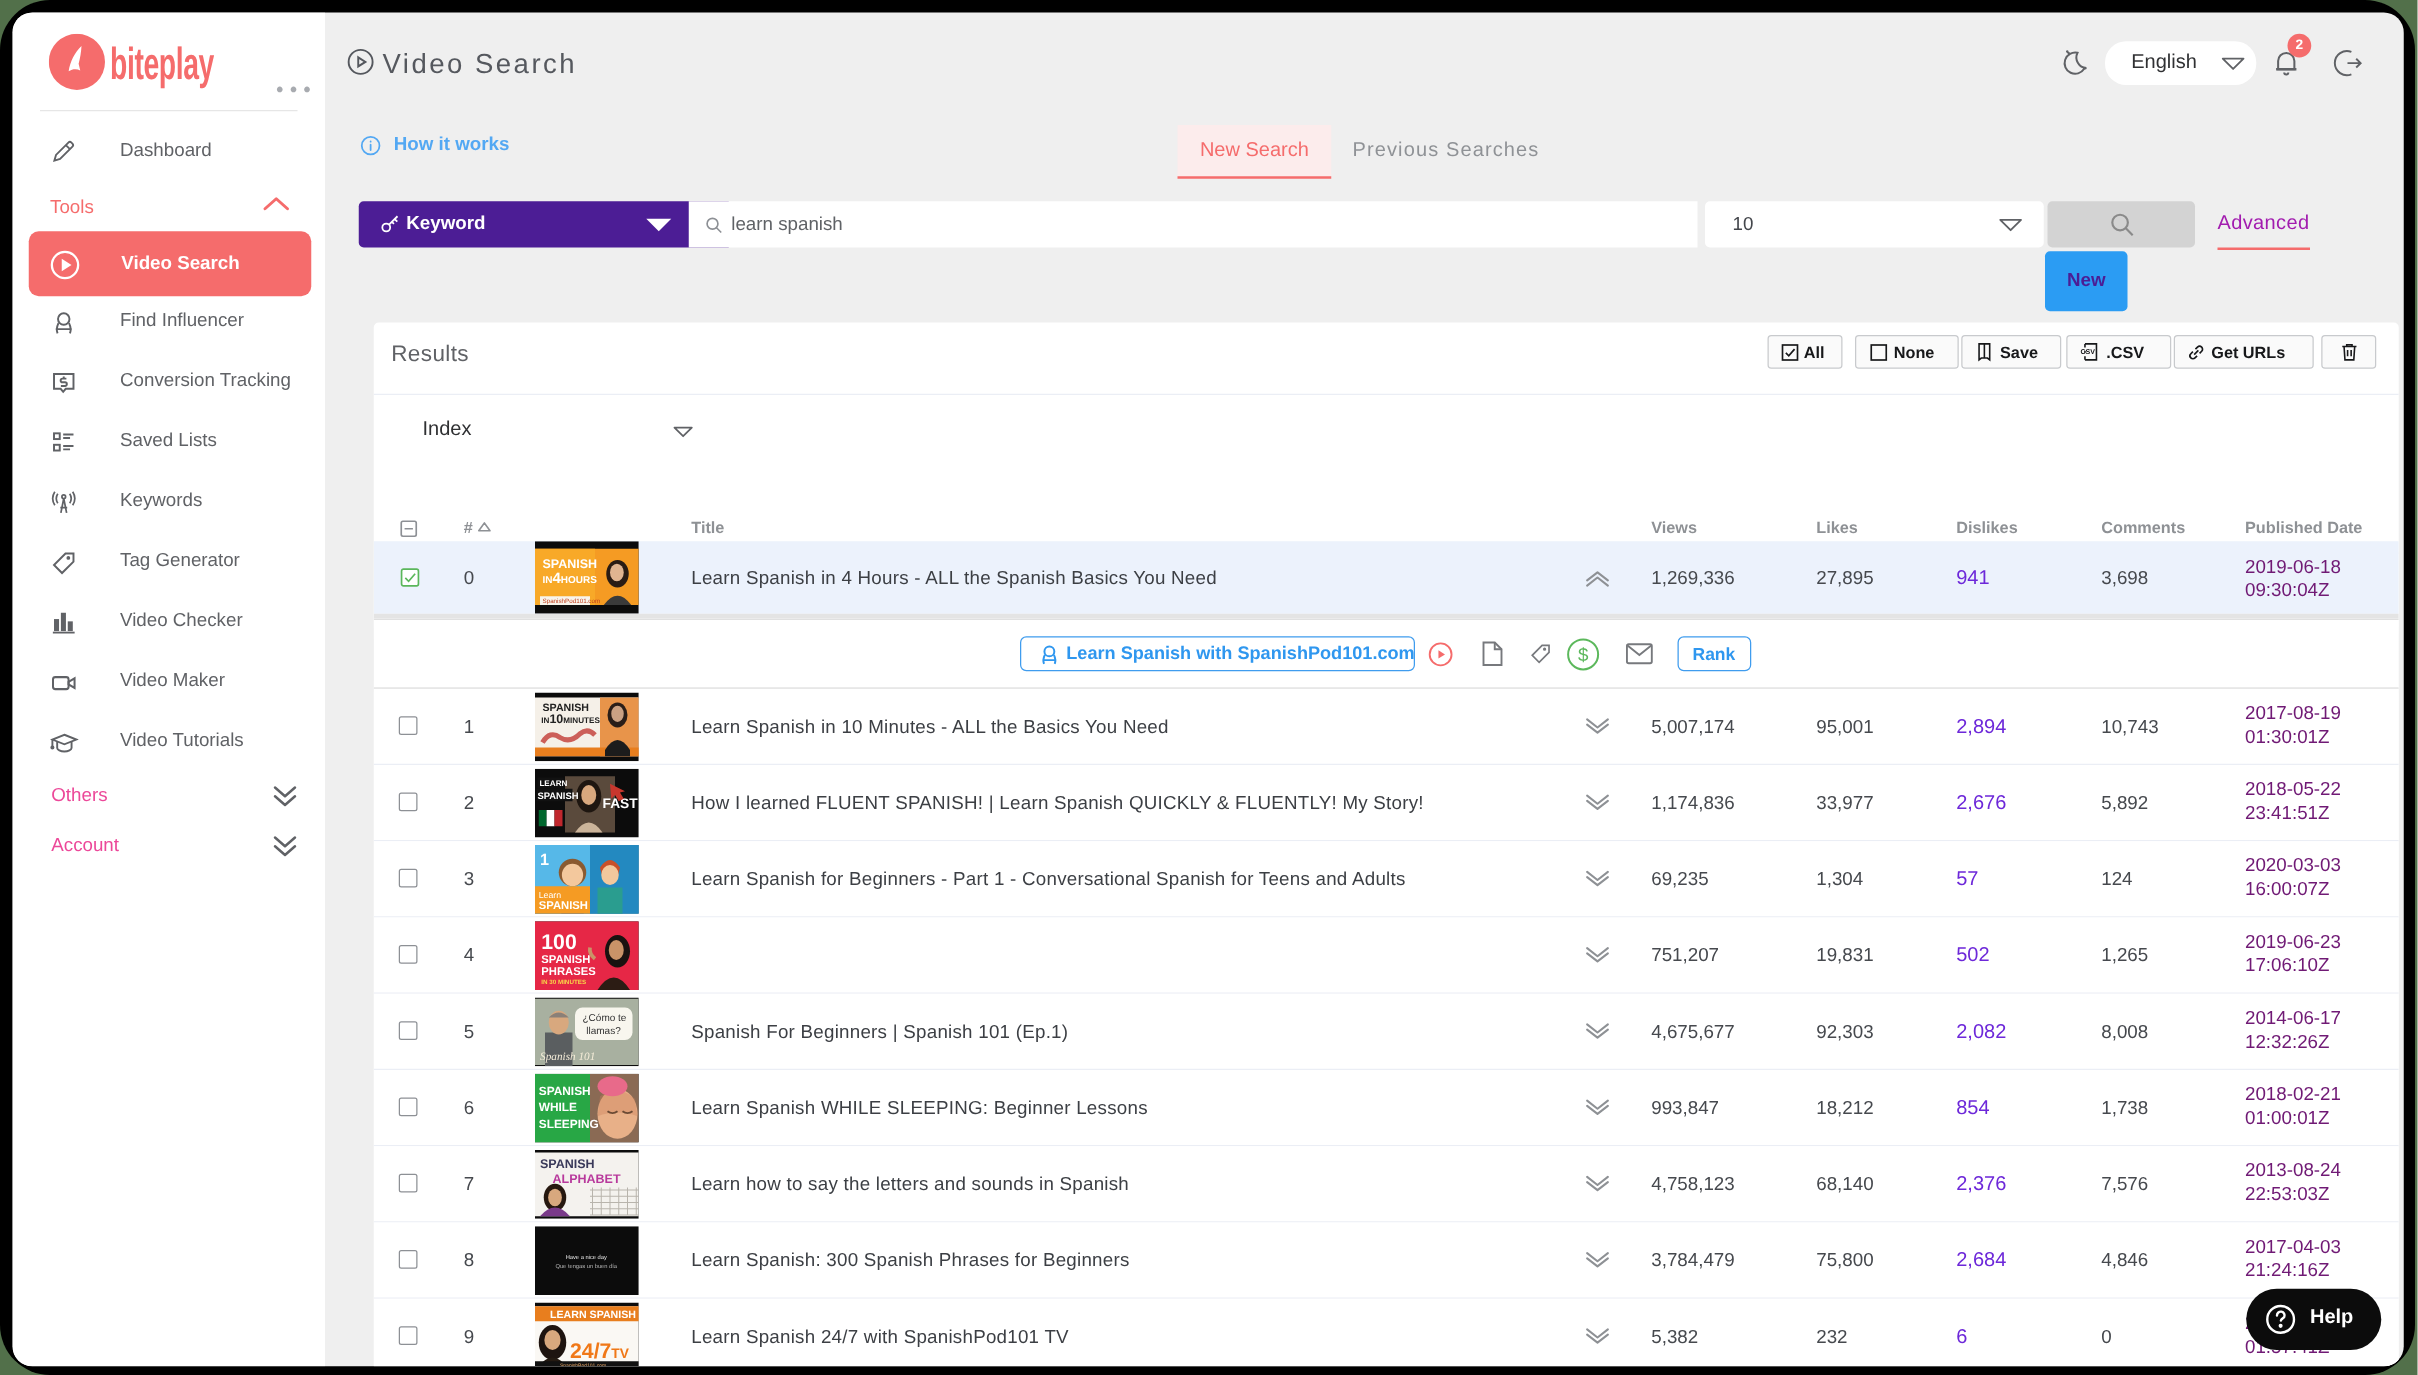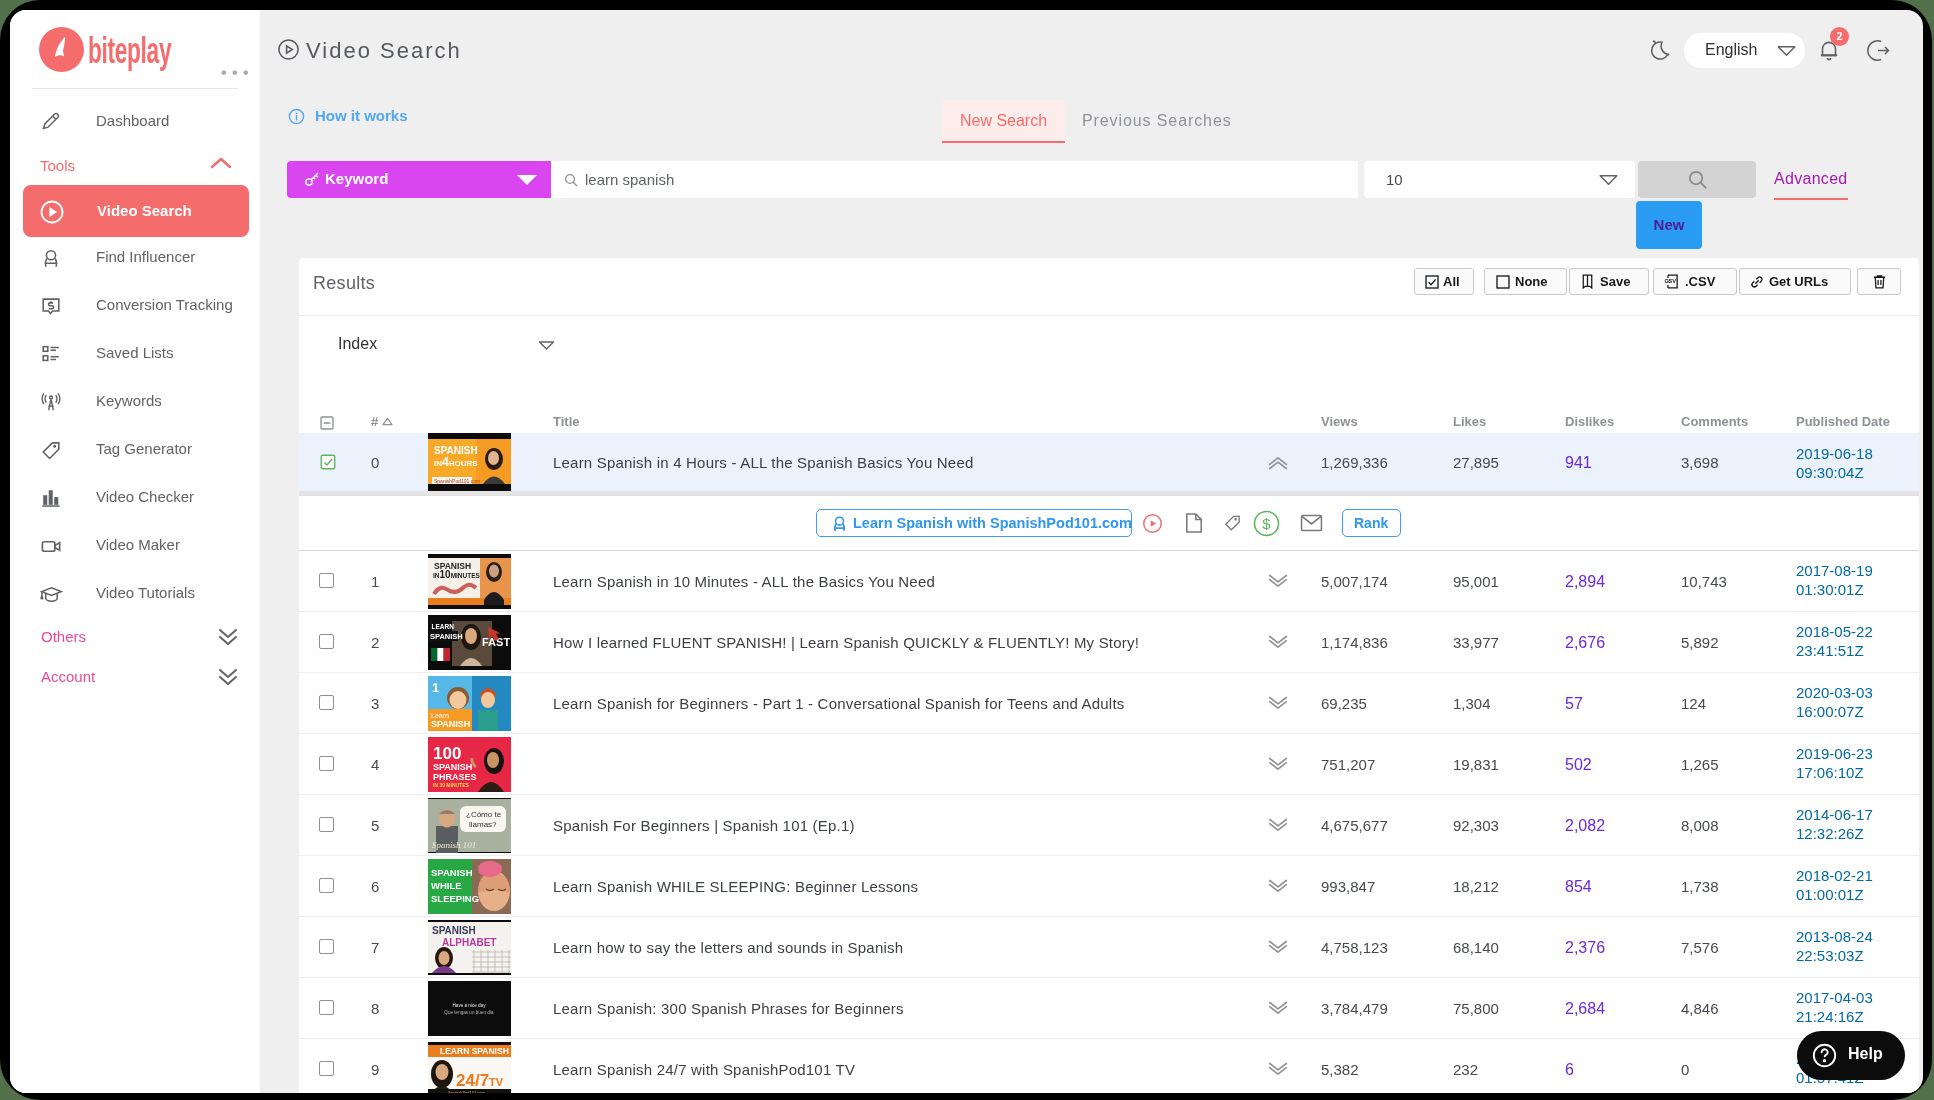--- a/index.html
+++ b/index.html
@@ -27,21 +27,21 @@
 
 #pgtitle { position:absolute; left:296px; top:28px; font-size:22px; color:#55585e; letter-spacing:2px; }
 #engpill { position:absolute; left:1674px; top:23px; width:121px; height:35px; background:#fff; border-radius:17px; }
 #engpill .t { position:absolute; left:21px; top:8px; font-size:16px; color:#303133; }
 #bellbadge { position:absolute; left:1820px; top:17px; width:19px; height:19px; background:#f56c6c; border-radius:50%; color:#fff; font-size:11px; font-weight:bold; text-align:center; line-height:19px; }
 
 #howit { position:absolute; left:305px; top:97px; font-size:15px; font-weight:bold; color:#53a8f3; }
 #tabnew { position:absolute; left:932px; top:90px; width:123px; height:43px; background:#fcecec; border-bottom:2px solid #f56c6c; }
 #tabnew .t { position:absolute; width:100%; text-align:center; top:12px; font-size:16px; color:#f56c6c; }
 #tabprev { position:absolute; left:1072px; top:102px; font-size:16px; color:#8f9296; letter-spacing:0.9px; }
-#kwbtn { position:absolute; left:277px; top:151px; width:296px; height:37px; background:#d946ef; border-radius:4px 0 0 4px; }
+#kwbtn { position:absolute; left:277px; top:151px; width:296px; height:37px; background:#4c1d95; border-radius:4px 0 0 4px; }
 #kwbtn .t { position:absolute; left:38px; top:9px; font-size:15px; font-weight:bold; color:#fff; }
 #searchinput { position:absolute; left:541px; top:151px; width:807px; height:37px; background:#fff; }
 #searchinput .t { position:absolute; left:34px; top:10px; font-size:15px; color:#5f6266; }
 #numsel { position:absolute; left:1354px; top:151px; width:271px; height:37px; background:#fff; border-radius:4px; }
 #numsel .t { position:absolute; left:22px; top:10px; font-size:15px; color:#44474c; }
 #graybtn { position:absolute; left:1628px; top:151px; width:118px; height:37px; background:#d3d3d3; border-radius:4px; }
 #advanced { position:absolute; left:1764px; top:160px; font-size:16px; color:#a21caf; letter-spacing:0.3px; }
 #advline { position:absolute; left:1764px; top:188px; width:74px; height:2px; background:#f56c6c; }
 #newbtn { position:absolute; left:1626px; top:191px; width:66px; height:48px; background:#2b9cf3; border-radius:4px; color:#4c1d95; font-size:15px; font-weight:bold; text-align:center; line-height:48px; }
 
@@ -56,21 +56,21 @@
 .row { position:absolute; left:0; width:100%; height:61px; background:#fff; border-bottom:1px solid #ebeef5; }
 .cbox { position:absolute; left:20px; top:22px; width:15px; height:15px; border:1.5px solid #8d9095; border-radius:2px; background:#fff; }
 .idx { position:absolute; left:72px; top:22px; font-size:15px; color:#46494e; }
 .thumb { position:absolute; left:129px; top:3px; width:61px; height:55px; }
 .title { position:absolute; left:254px; top:22px; font-size:15px; color:#3c3f44; letter-spacing:0.2px; }
 .chev { position:absolute; left:967px; top:22px; }
 .v1 { position:absolute; left:1022px; top:22px; font-size:15px; color:#46494e; }
 .v2 { position:absolute; left:1154px; top:22px; font-size:15px; color:#46494e; }
 .v3 { position:absolute; left:1266px; top:22px; font-size:16px; color:#6d28d9;text-align:right; }
 .v4 { position:absolute; left:1382px; top:22px; font-size:15px; color:#46494e; }
-.vd { position:absolute; left:1497px; top:10px; font-size:15px; color:#0369a1; line-height:19px; }
+.vd { position:absolute; left:1497px; top:10px; font-size:15px; color:#701a75; line-height:19px; }
 #row0 { position:absolute; left:0; top:175px; width:100%; height:58px; background:#ecf2fc; }
 #subrow { position:absolute; left:0; top:237px; width:100%; height:56px; background:#fff; border-top:1px solid #e0e0e0; border-bottom:1px solid #d8d8d8; box-shadow:0 5px 7px -4px rgba(0,0,0,0.28); }
 #helpbtn { position:absolute; left:1787px; top:1021px; width:108px; height:49px; background:#0c0c0c; border-radius:25px; z-index:40; }
 #helpbtn .t { position:absolute; left:51px; top:14px; color:#fff; font-size:16px; font-weight:bold; }
 </style>
 </head>
 <body>
 <div id="frame">
     <div id="app">
   <div id="sidebar">

